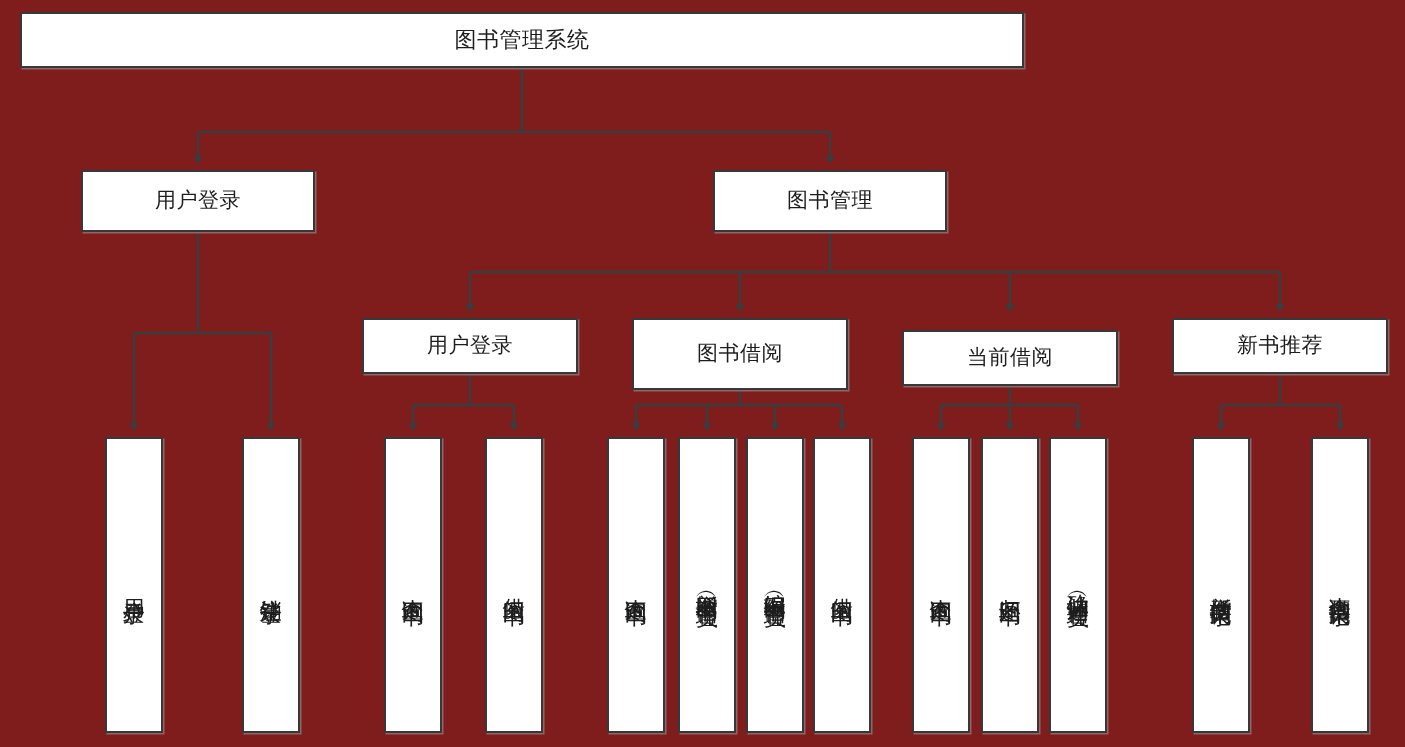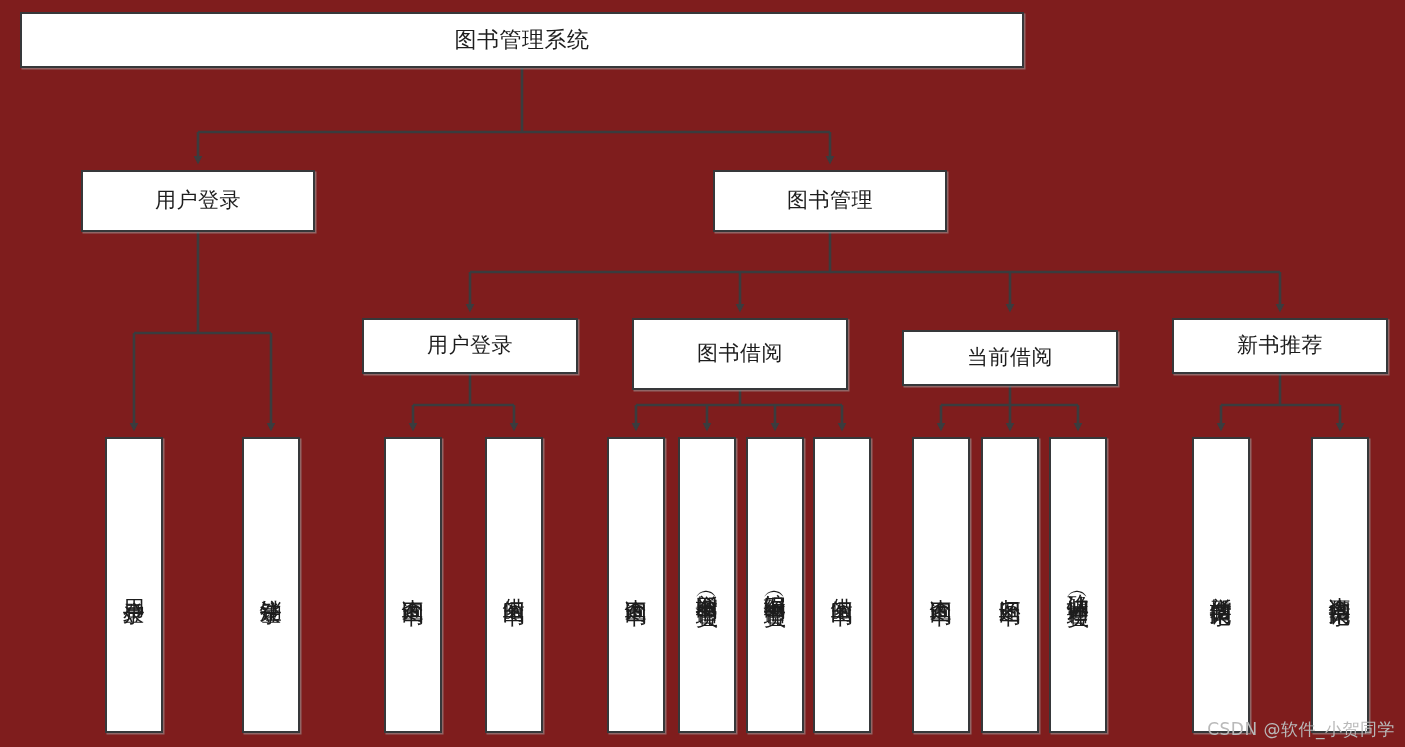--- a/index.html
+++ b/index.html
@@ -184,15 +184,14 @@
     <span class="lbl">确认归还（管理员）</span>
   </div>
 
   <div class="node vertical" style="left:1192px; top:437px; width:58px; height:296px;">
     <span class="lbl">新增借阅记录</span>
   </div>
   <div class="node vertical" style="left:1311px; top:437px; width:58px; height:296px;">
     <span class="lbl">查询借阅记录</span>
   </div>
 
-  <div id="watermark">CSDN @软件_小贺同学</div>
 
 </div>
 
 </body></html>

